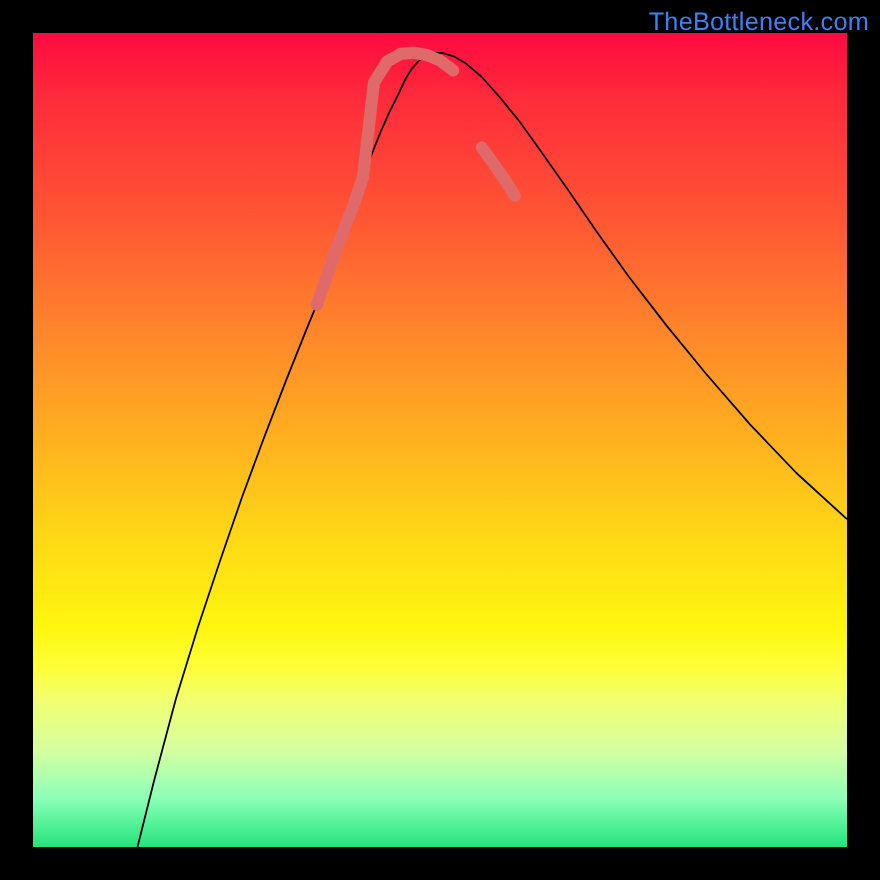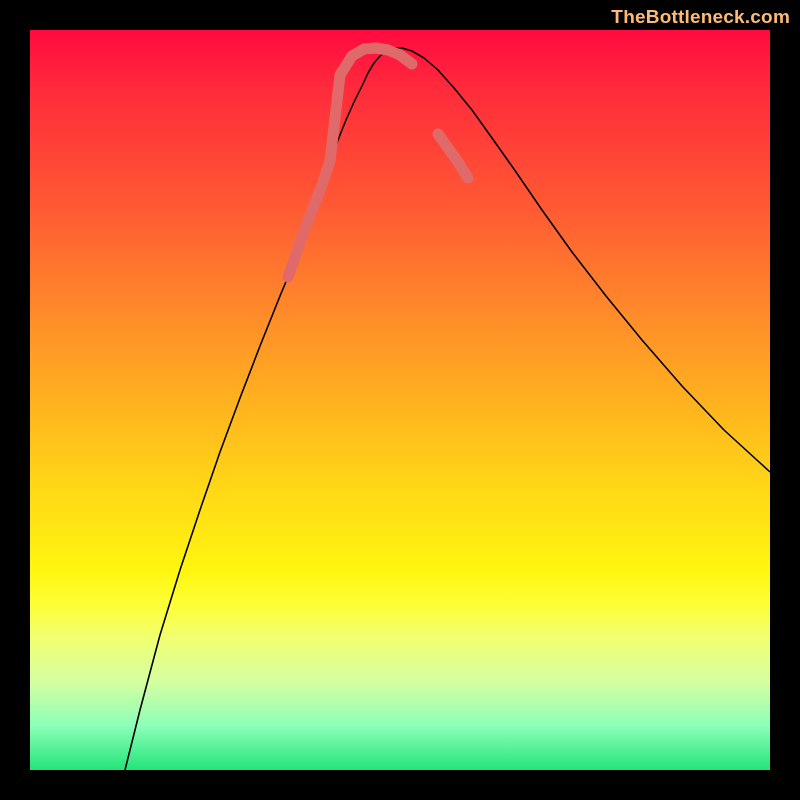--- a/index.html
+++ b/index.html
@@ -11,21 +11,21 @@
           #ff5a33 24%,
           #ff8a2a 38%,
           #ffb11f 50%,
           #ffd816 62%,
           #fff60f 73%,
           #fdff3a 78%,
           #f2ff70 82%,
           #d6ffa0 88%,
           #8cffb8 94%,
           #23e47a 100%);}
-  .watermark{position:absolute;right:10px;top:6px;color:#fdba74;font-size:19px;font-weight:700;letter-spacing:.2px}
+  .watermark{position:absolute;right:10px;top:6px;color:#3b82f6;font-size:23px;font-weight:400;letter-spacing:.2px}
   svg{position:absolute;left:30px;top:30px}
 </style>
 </head>
 <body>
 
 <div class="frame">
   <div class="plot"></div>
   <div class="watermark">TheBottleneck.com</div>
   <svg id="svg" width="740" height="740">
       <path d="M95 740 L110 680 L130 605 L150 540 L170 480 L190 422 L210 368 L230 316 L250 266 L260 242 L270 218 L278 195 L285 173 L292 152 L300 130 L308 110 L316 90 L324 72 L332 56 L338 43 L344 33 L350 26 L356 21 L364 18 L372 18 L382 21 L394 28 L408 40 L424 58 L442 80 L462 108 L486 142 L512 180 L542 222 L576 266 L612 310 L652 356 L694 400 L740 442" fill="none" stroke="#000000" stroke-width="1.6" stroke-linejoin="round"></path>

